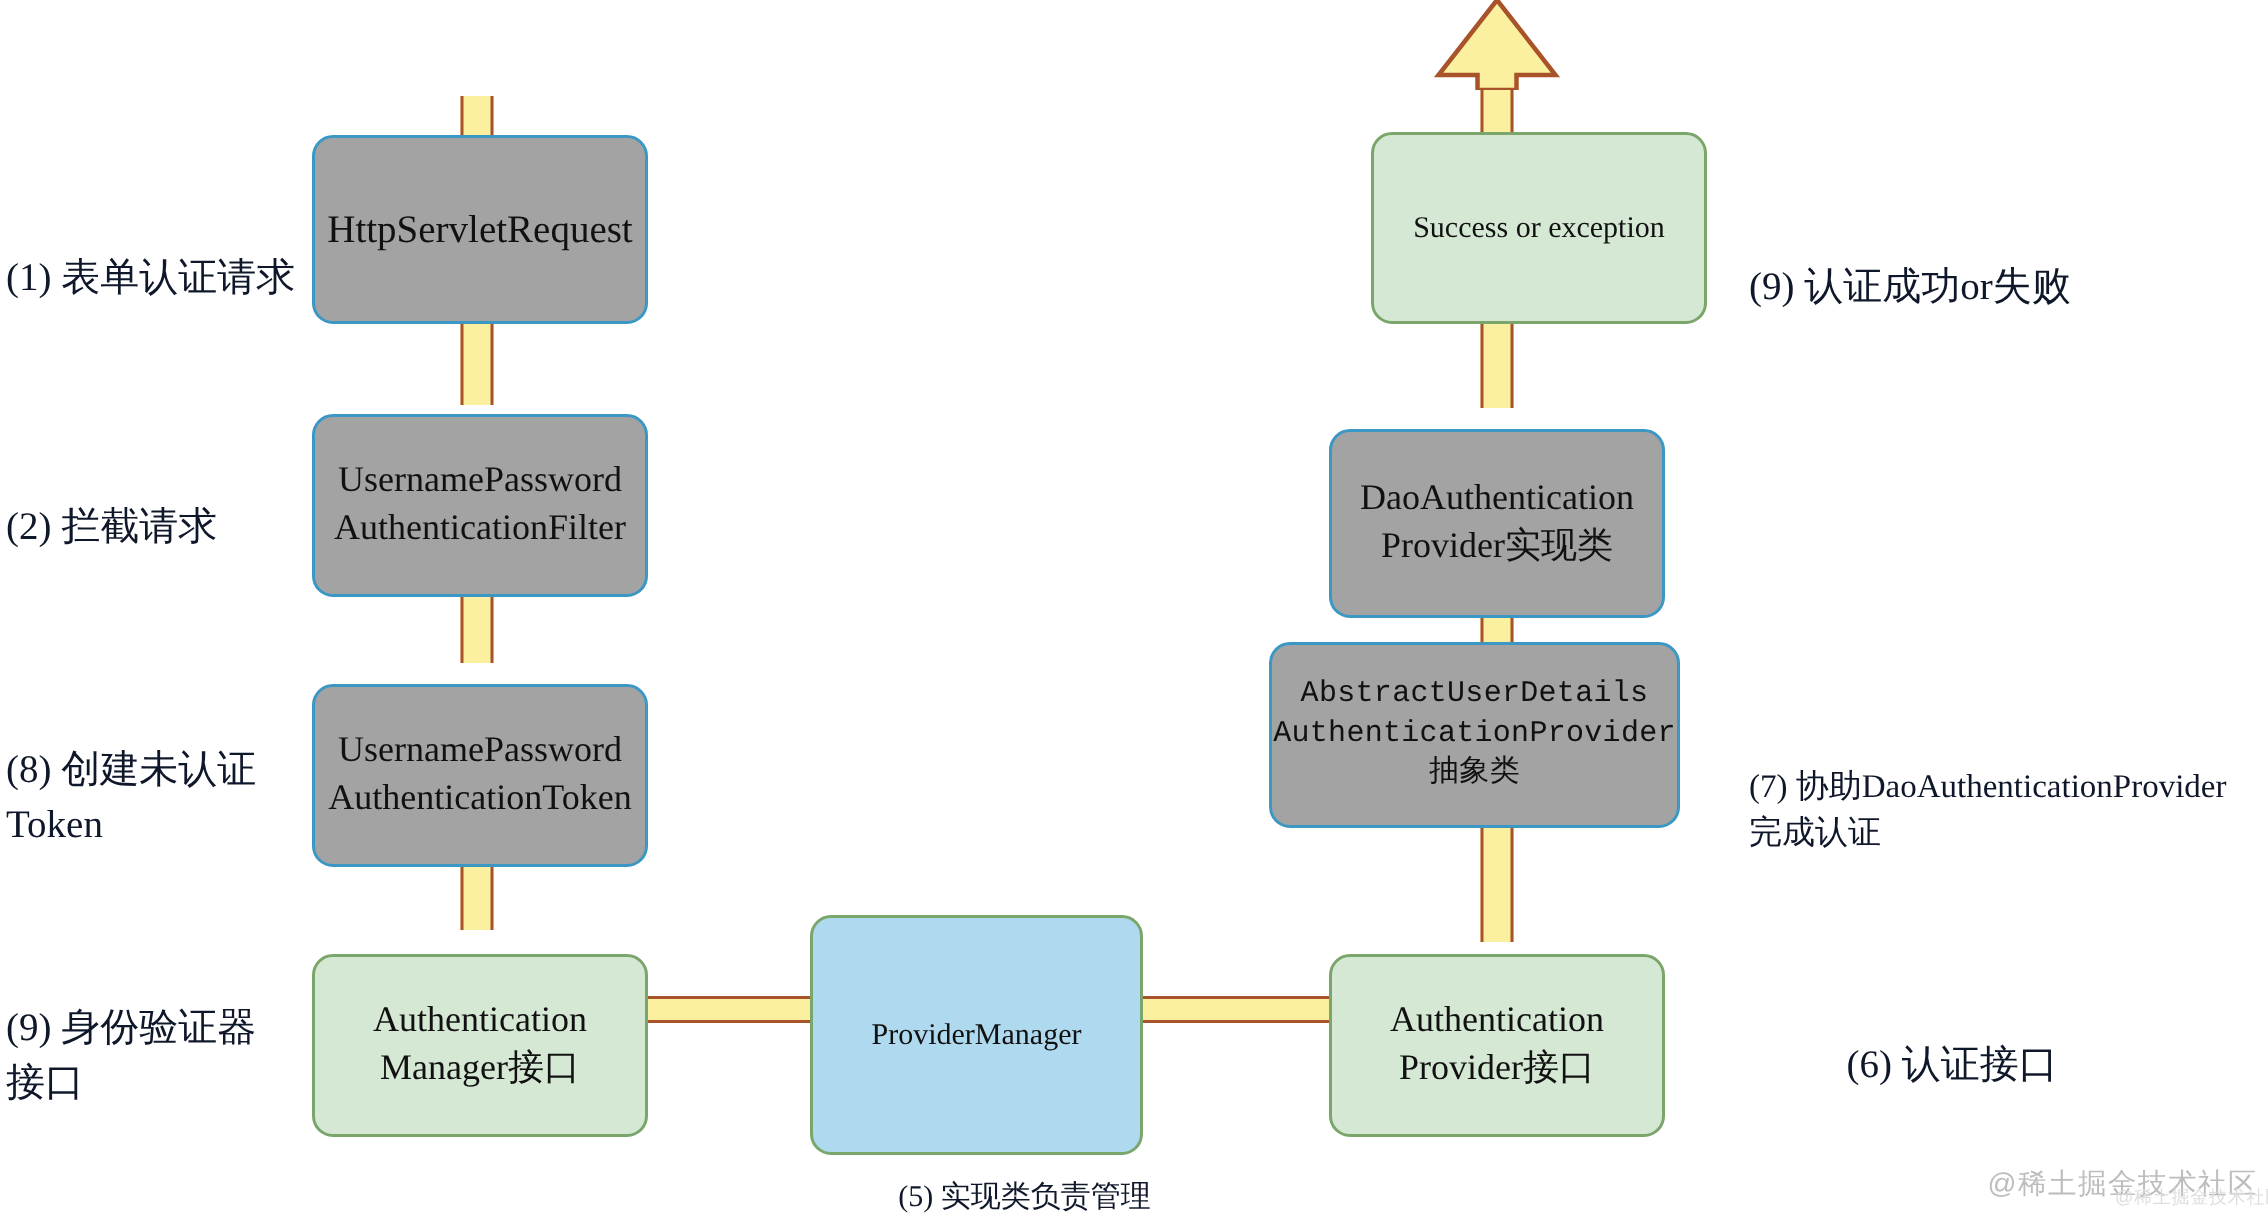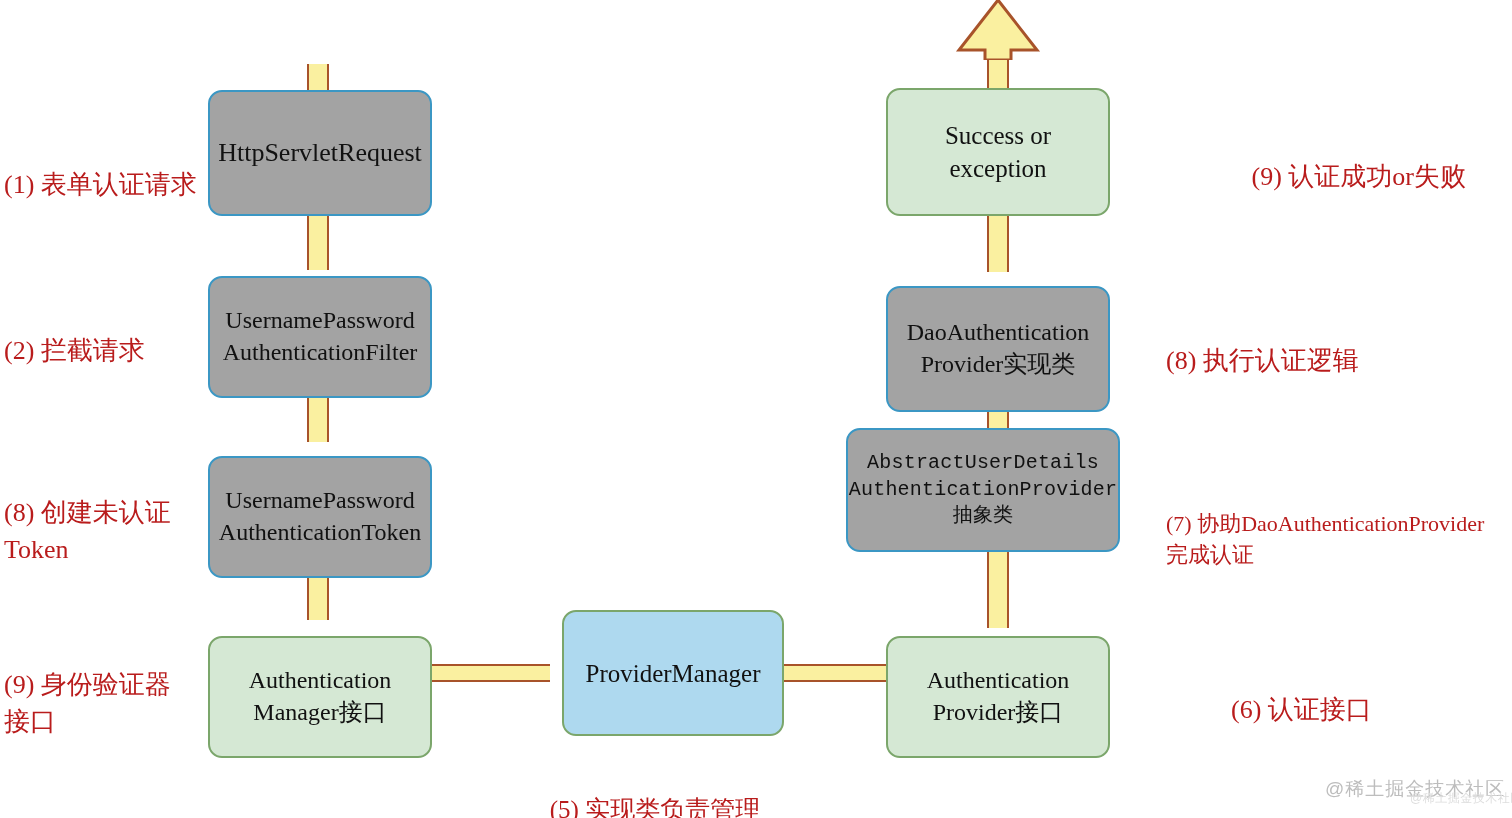--- a/index.html
+++ b/index.html
@@ -74,28 +74,28 @@
   .node.mono {
     font-family: "Liberation Mono", "DejaVu Sans Mono", monospace;
     font-size: 20px;
     letter-spacing: 0.2px;
   }
 
   
   .caption {
     position: absolute;
     z-index: 4;
-    color: #b91c1c;
+    color: #0f172a;
     line-height: 1.42;
     white-space: pre-line;
   }
   .caption .label { display: block; }
 
   .fs26 { font-size: 26px; }
-  .fs25 { font-size: 25px; }
+  .fs25 { font-size: 20px; margin-left: 28px; }
   .fs24 { font-size: 24px; margin-top: 24px; }
   .fs22 { font-size: 22px; }
 
   .watermark {
     position: absolute;
     z-index: 5;
     color: #bdbdbd;
     font-family: "Liberation Sans", "DejaVu Sans", sans-serif;
     font-size: 19px;
     letter-spacing: 1px;
@@ -147,21 +147,21 @@
   <div class="node blue fs24" style="left:208px; top:432px; width:224px; height:122px;">
     <span class="label">UsernamePassword
 AuthenticationToken</span>
   </div>
 
   <div class="node green fs24" style="left:208px; top:612px; width:224px; height:122px;">
     <span class="label">Authentication
 Manager接口</span>
   </div>
 
-  <div class="node blue-greenborder fs25" style="left:562px; top:610px; width:222px; height:126px;">
+  <div class="node blue-greenborder fs25" style="left:512px; top:610px; width:222px; height:160px;">
     <span class="label">ProviderManager</span>
   </div>
 
   <div class="node green fs24" style="left:886px; top:612px; width:224px; height:122px;">
     <span class="label">Authentication
 Provider接口</span>
   </div>
 
   <div class="node blue mono" style="left:846px; top:428px; width:274px; height:124px;">
     <span class="label">AbstractUserDetails
@@ -203,25 +203,22 @@
 
   <div class="caption fs26" style="left:1231px; top:655px; width:300px;">
     <span class="label">(6) 认证接口</span>
   </div>
 
   <div class="caption fs22" style="left:1166px; top:477px; width:346px;">
     <span class="label">(7) 协助DaoAuthenticationProvider
     完成认证</span>
   </div>
 
-  <div class="caption fs26" style="left:1166px; top:306px; width:300px;">
-    <span class="label">(8) 执行认证逻辑</span>
-  </div>
-
-  <div class="caption fs26" style="left:1166px; top:122px; width:300px;text-align:right;">
+
+  <div class="caption fs26" style="left:1166px; top:136px; width:300px;">
     <span class="label">(9) 认证成功or失败</span>
   </div>
 
   <div class="watermark" style="left:1325px; top:776px;">
     <span class="label">@稀土掘金技术社区</span>
   </div>
   <div class="watermark-ghost" style="left:1410px; top:790px;">
     <span class="label">@稀土掘金技术社区</span>
   </div>
 

